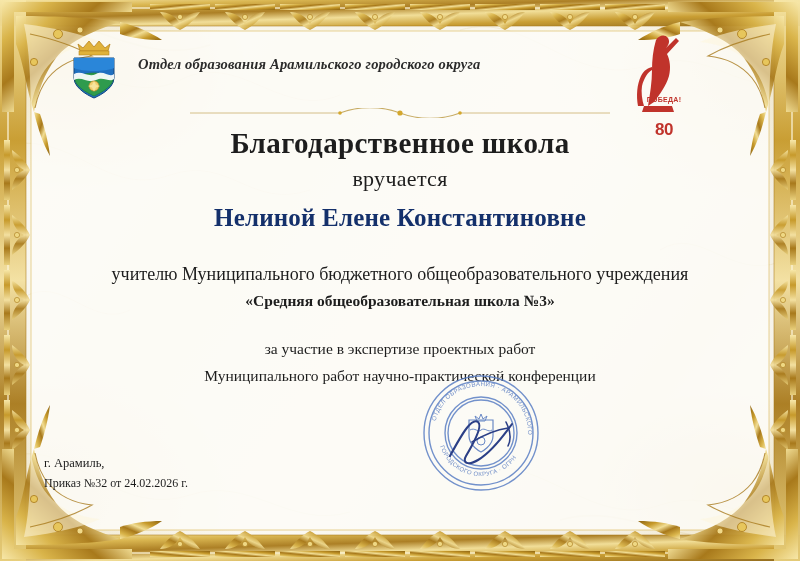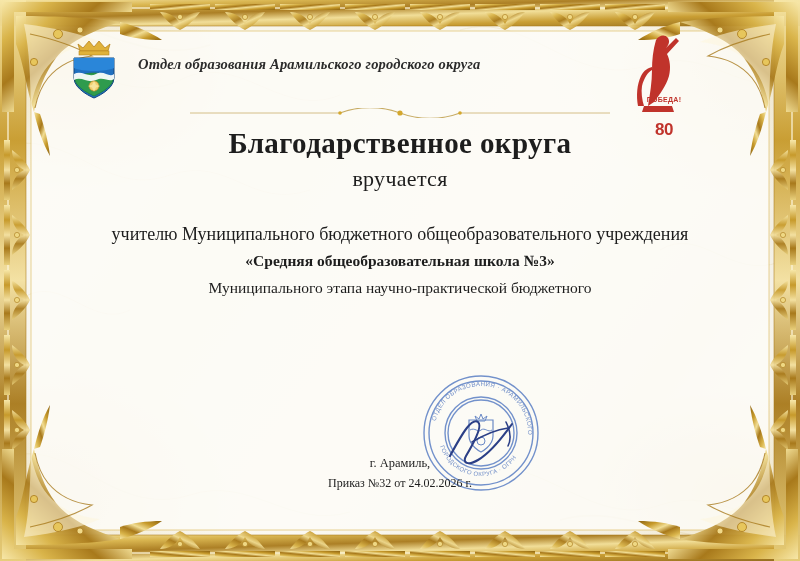--- a/index.html
+++ b/index.html
@@ -193,21 +193,20 @@
     height: 122px;
     pointer-events: none;
   }
 
   
   .footer {
     position: absolute;
     left: 44px;
     top: 456px;
     width: 712px;
-    text-align: center;
   }
   .city {
     font-family: "Liberation Serif", serif;
     font-size: 12.5px;
     color: #1d1d1d;
   }
   .order {
     margin-top: 5px;
     font-family: "Liberation Serif", serif;
     font-size: 12px;
@@ -371,25 +370,27 @@
 
   <svg class="divider" viewBox="0 0 420 10" aria-hidden="true">
     <path d="M0,5 H150 M270,5 H420" stroke="#c7ab63" stroke-width="1" fill="none" opacity="0.75"></path>
     <path d="M150,5 C168,-2 192,-2 210,5 C228,12 252,12 270,5" stroke="#c7ab63" stroke-width="1.2" fill="none"></path>
     <circle cx="210" cy="5" r="2.6" fill="#d4a72c"></circle>
     <circle cx="150" cy="5" r="1.8" fill="#d4a72c"></circle>
     <circle cx="270" cy="5" r="1.8" fill="#d4a72c"></circle>
   </svg>
 
   <div class="body-block">
-    <div class="title-main">Благодарственное округа</div>
+    <div class="title-main">Благодарственное школа</div>
     <div class="subtitle">вручается</div>
+    <div class="recipient">Нелиной Елене Константиновне</div>
     <div class="role-line1">учителю Муниципального бюджетного общеобразовательного учреждения</div>
     <div class="role-line2">«Средняя общеобразовательная школа №3»</div>
-    <div class="reason-line2">Муниципального этапа научно-практической бюджетного</div>
+    <div class="reason-line1">за участие в экспертизе проектных работ</div>
+    <div class="reason-line2">Муниципального работ научно-практической конференции</div>
   </div>
 
 
   <svg class="stamp" viewBox="0 0 122 122" aria-hidden="true">
     <g fill="none" stroke="#5b7fc4" stroke-width="1.4" opacity="0.85">
       <circle cx="61" cy="61" r="57"></circle>
       <circle cx="61" cy="61" r="52"></circle>
       <circle cx="61" cy="61" r="36"></circle>
       <circle cx="61" cy="61" r="33"></circle>
     </g>

